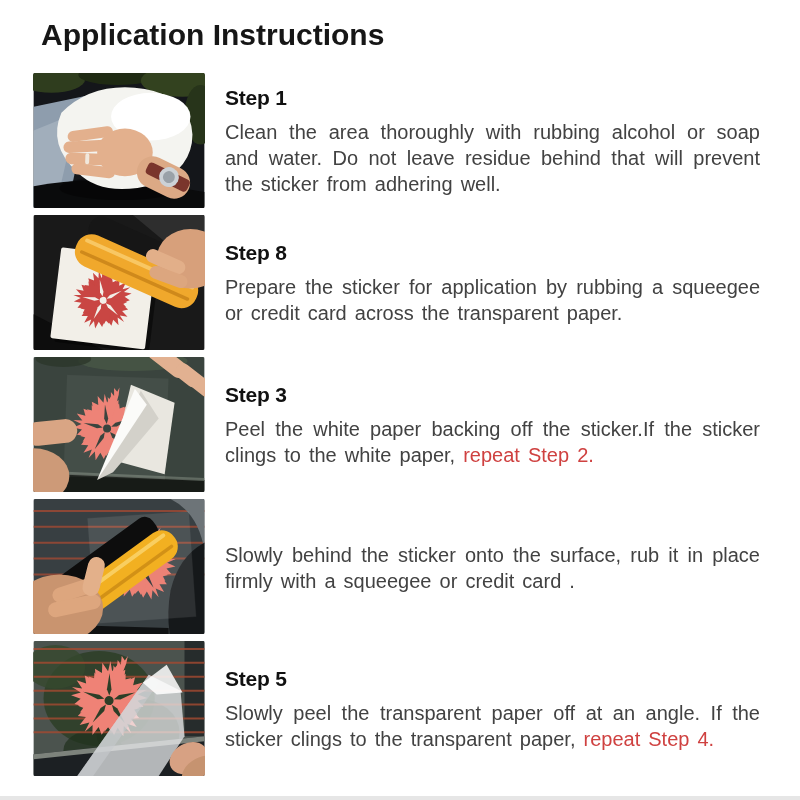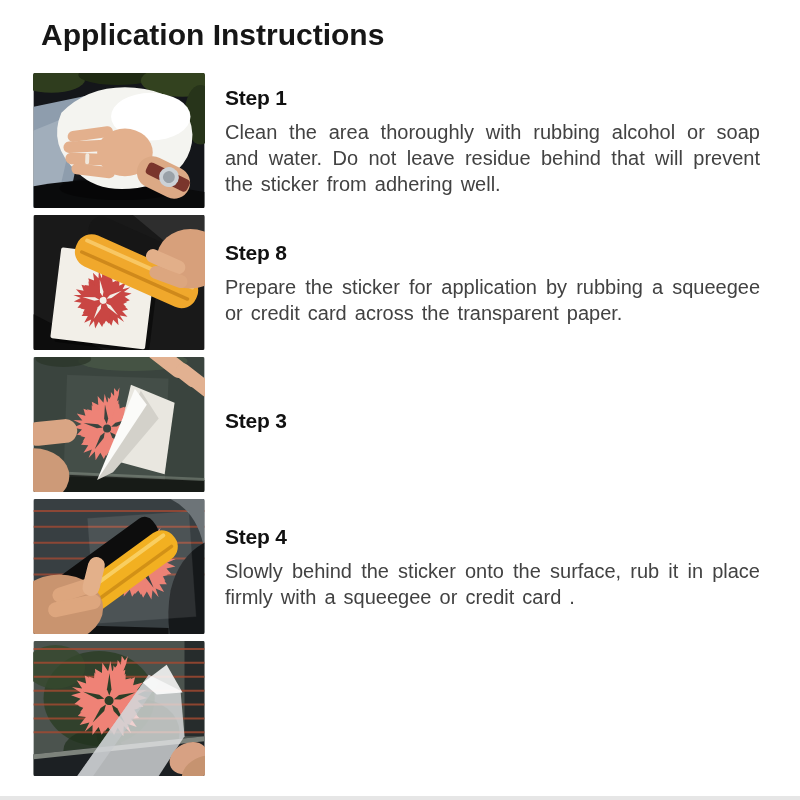--- a/index.html
+++ b/index.html
@@ -138,20 +138,21 @@
             <g fill="#e2b191">
               <rect x="112" y="-2" width="44" height="14" rx="7" transform="rotate(38 134 5)"></rect>
               <rect x="126" y="6" width="46" height="15" rx="7.5" transform="rotate(38 149 13)"></rect>
               <rect x="140" y="16" width="46" height="15" rx="7.5" transform="rotate(38 163 23)"></rect>
             </g>
           </g>
         </svg>
       </div>
       <div class="textcol">
         <h2 class="step-label">Step 3</h2>
+        <p class="step-desc"><span>Peel the white paper backing off the sticker.If the sticker clings to the white paper, </span><span class="red">repeat Step 2.</span></p>
       </div>
     </section>
 
     <section class="step">
       <div class="photo-wrap">
         <svg viewBox="0 0 172 136" role="img" aria-label="yellow-squeegee-pressing-hibiscus-sticker-onto-car-window">
           <rect width="172" height="136" fill="#383f42"></rect>
           <g stroke="#a84a32" stroke-width="2" opacity="0.75">
             <line x1="0" y1="12" x2="172" y2="12"></line>
               <line x1="0" y1="28" x2="172" y2="28"></line>
@@ -174,21 +175,20 @@
             <ellipse cx="26" cy="110" rx="44" ry="34" fill="#c9946f"></ellipse>
             <g fill="#dda67e">
               <rect x="18" y="84" width="50" height="15" rx="7.5" transform="rotate(-18 43 91)"></rect>
               <rect x="14" y="100" width="54" height="15" rx="7.5" transform="rotate(-12 41 107)"></rect>
             </g>
             <rect x="52" y="58" width="17" height="40" rx="8.5" fill="#e3b08a" transform="rotate(14 60 78)"></rect>
           </g>
         </svg>
       </div>
       <div class="textcol">
-        <h2 class="step-label">Step 4</h2>
         <p class="step-desc"><span>Slowly behind the sticker onto the surface, rub it in place firmly with a squeegee or credit card .</span><span class="red"></span></p>
       </div>
     </section>
 
     <section class="step">
       <div class="photo-wrap">
         <svg viewBox="0 0 172 136" role="img" aria-label="peeling-transparent-paper-off-applied-hibiscus-sticker">
           <rect width="172" height="136" fill="#4b534e"></rect>
           <g>
             <ellipse cx="66" cy="58" rx="56" ry="48" fill="#2d3e27" opacity="0.85"></ellipse>
@@ -213,18 +213,22 @@
             <polygon points="44,136 116,34 148,50 152,96 126,136" fill="#eef0f2" opacity="0.72"></polygon>
             <polygon points="44,136 116,34 126,42 60,136" fill="#c7cacd" opacity="0.6"></polygon>
             <polygon points="110,42 134,24 150,52 124,54" fill="#ffffff" opacity="0.85"></polygon>
           </g>
           <g>
             <ellipse cx="156" cy="118" rx="20" ry="15" fill="#d7a183" transform="rotate(-28 156 118)"></ellipse>
             <ellipse cx="170" cy="132" rx="22" ry="15" fill="#c69370" transform="rotate(-28 170 132)"></ellipse>
           </g>
         </svg>
       </div>
+      <div class="textcol">
+        <h2 class="step-label">Step 5</h2>
+        <p class="step-desc"><span>Slowly peel the transparent paper off at an angle. If the sticker clings to the transparent paper, </span><span class="red">repeat Step 4.</span></p>
+      </div>
     </section>
 
   </div>
 
   <div class="bottom-strip"></div>
 </div>
 
 </body></html>

